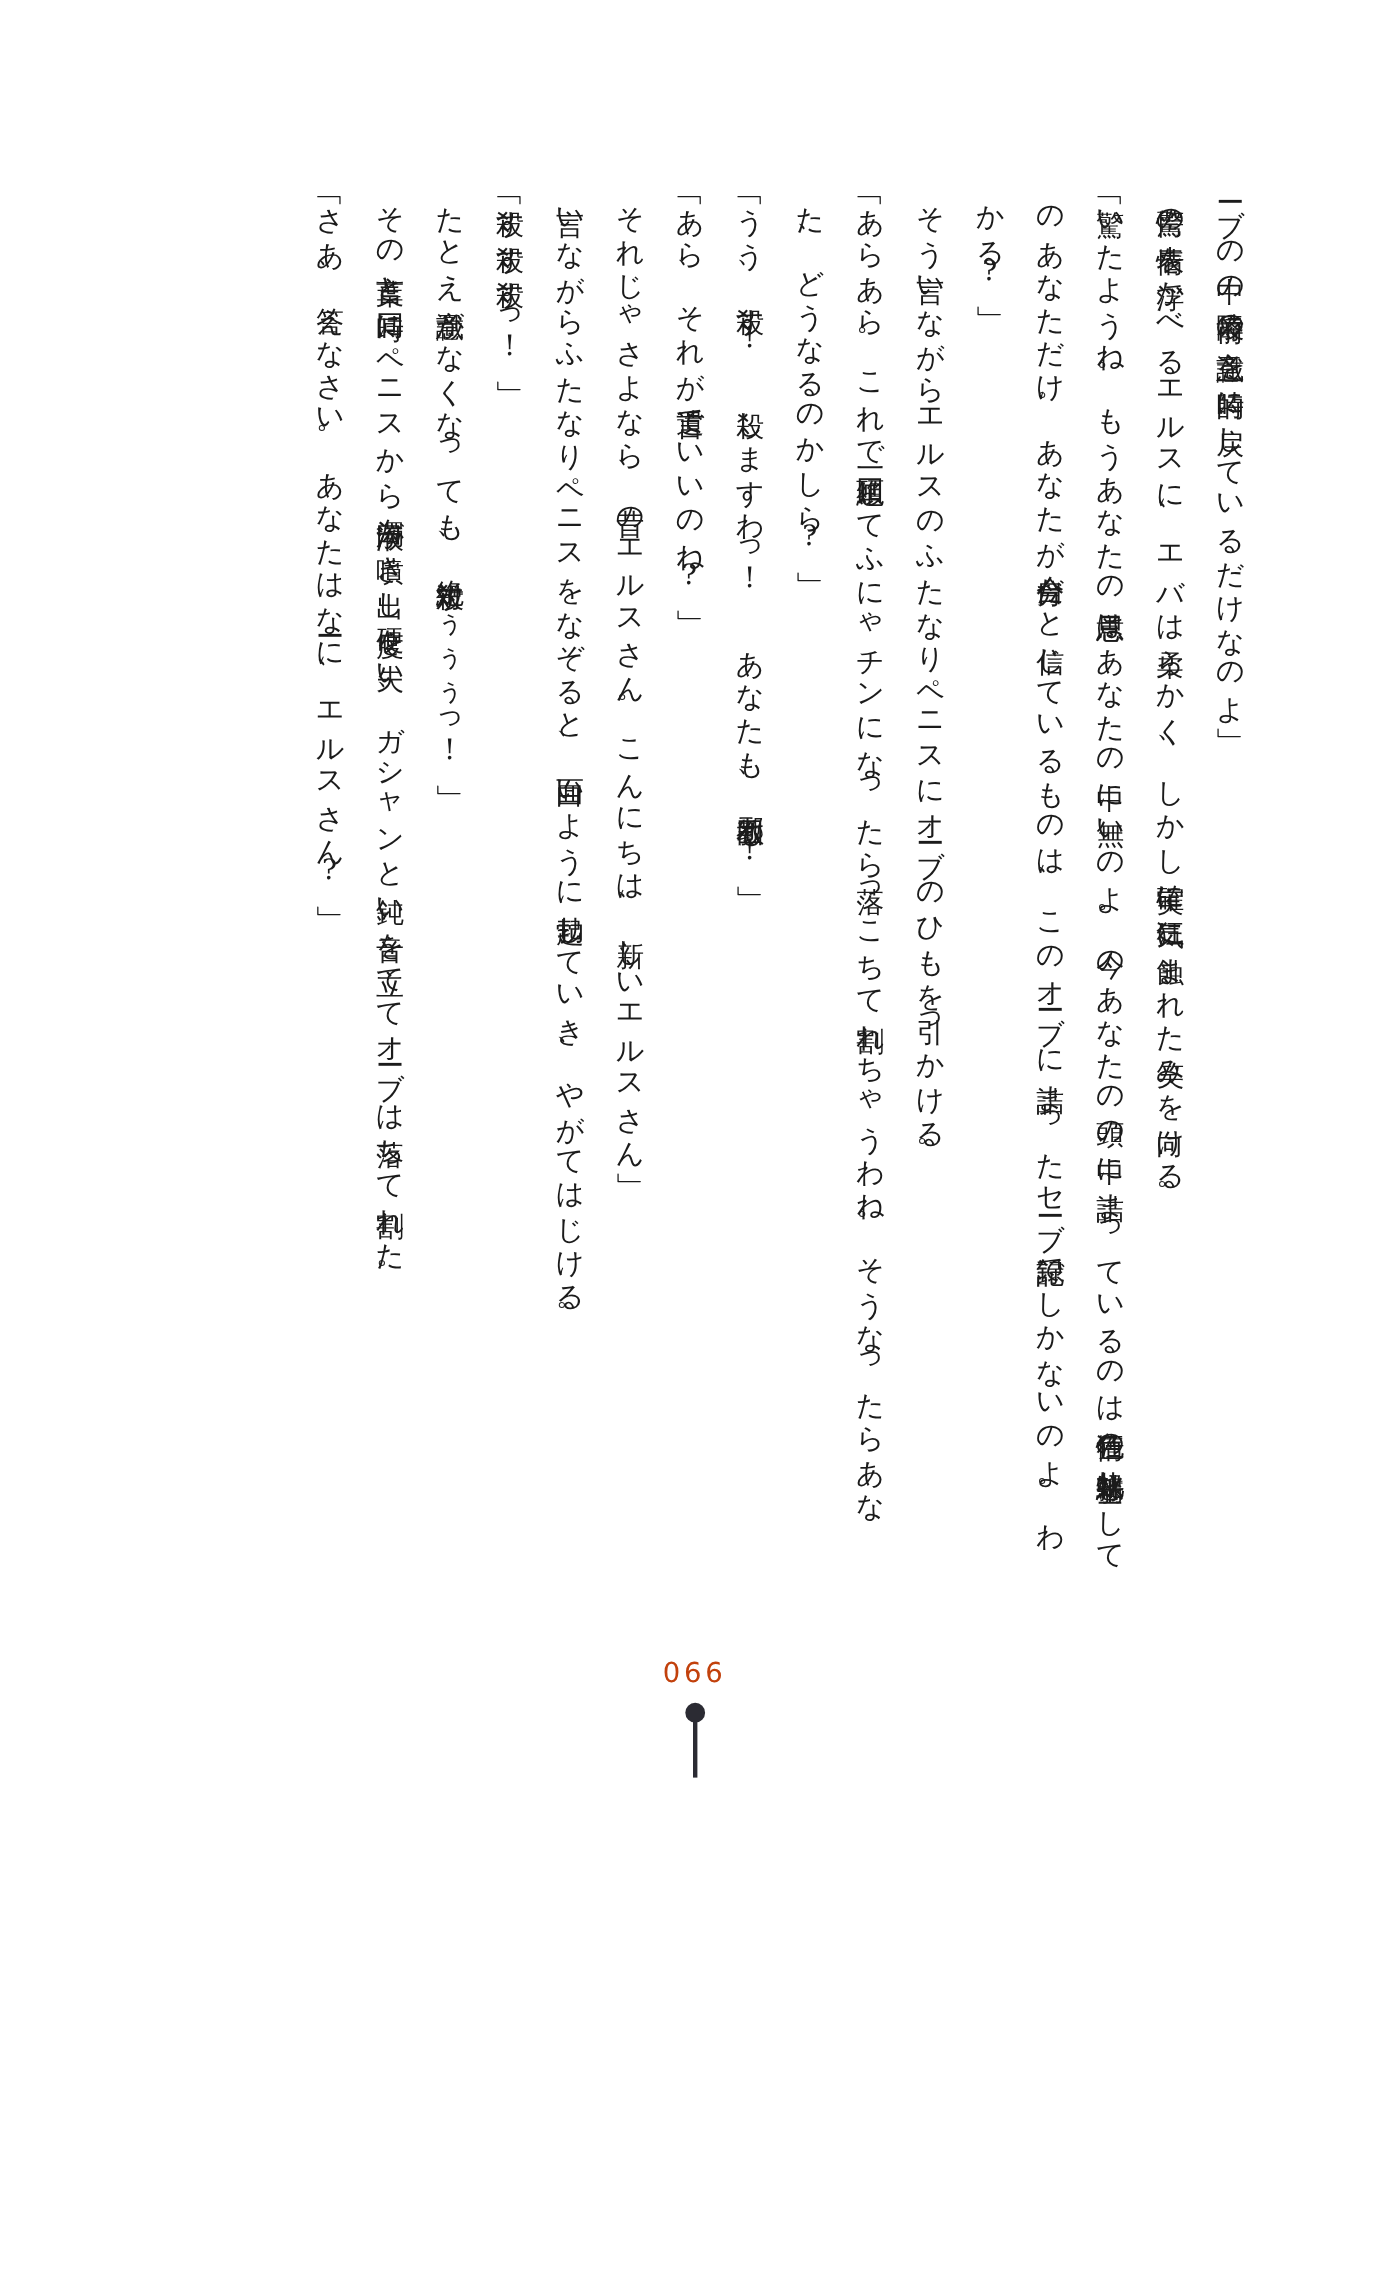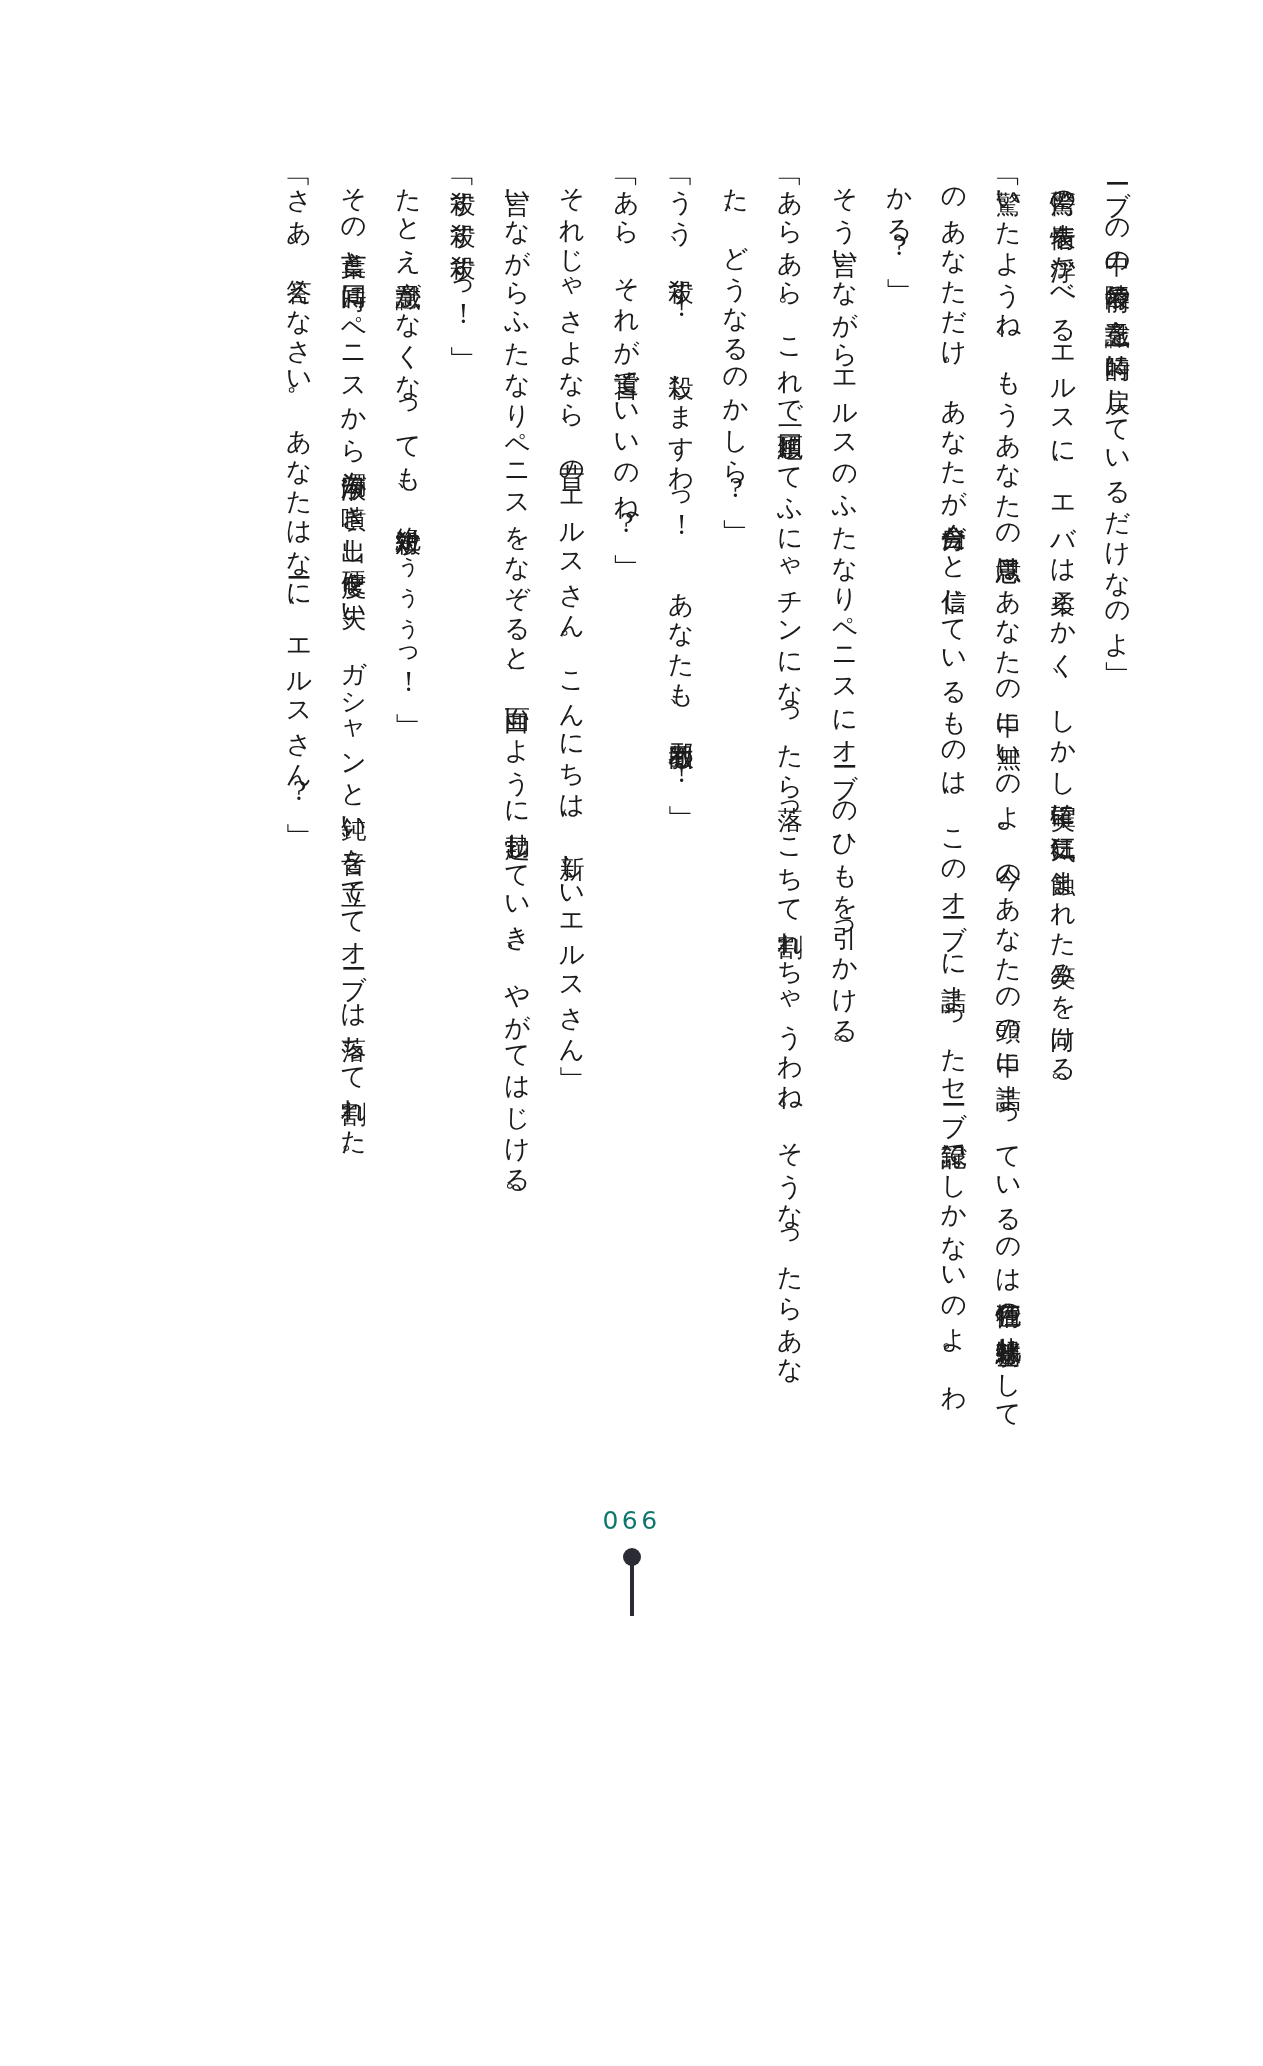--- a/index.html
+++ b/index.html
@@ -44,21 +44,21 @@
   
   .folio {
     position: absolute;
     left: 0;
     right: 0;
     top: 1506px;
     text-align: center;
     font-family: "DejaVu Sans", "Liberation Sans", sans-serif;
     font-size: 25px;
     letter-spacing: 0.14em;
-    color: #0f766e;
+    color: #c2410c;
   }
   .marker {
     position: absolute;
     left: 50%;
     top: 1548px;
     transform: translateX(-50%);
     width: 18px;
     height: 18px;
     border-radius: 50%;
     background: #2b2b33;

